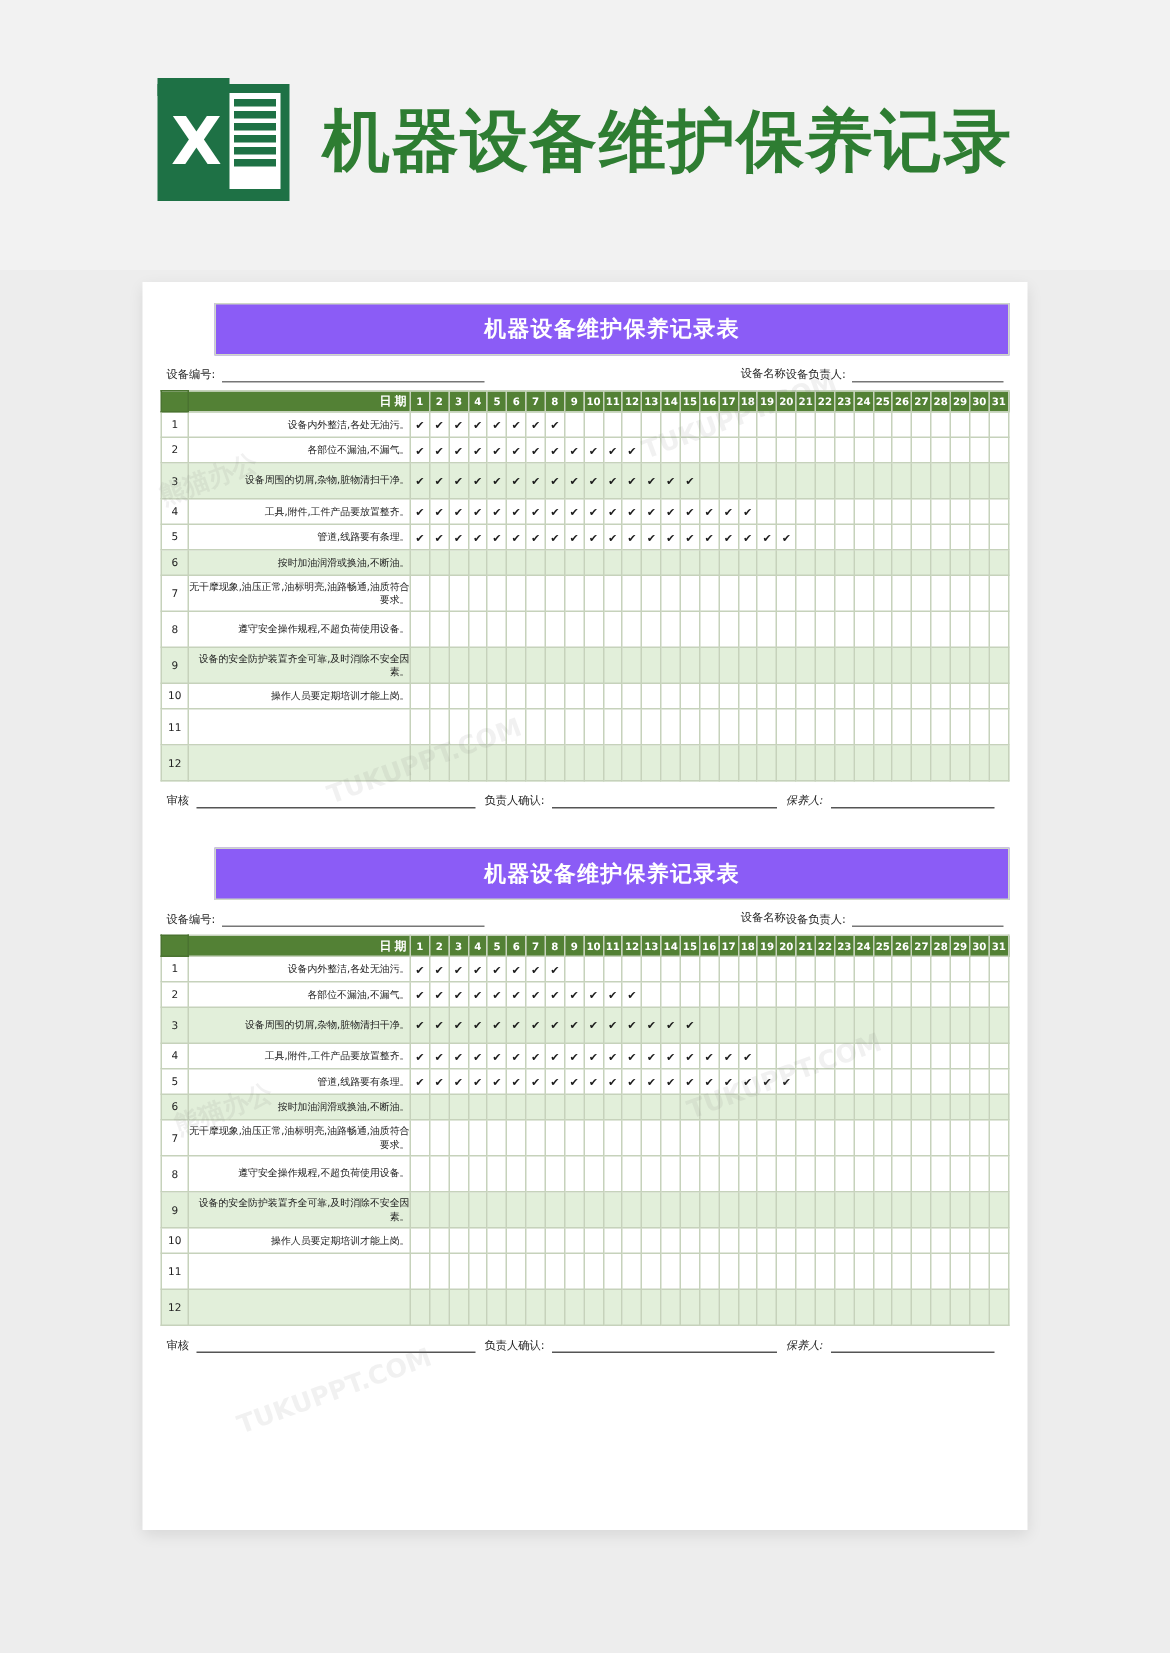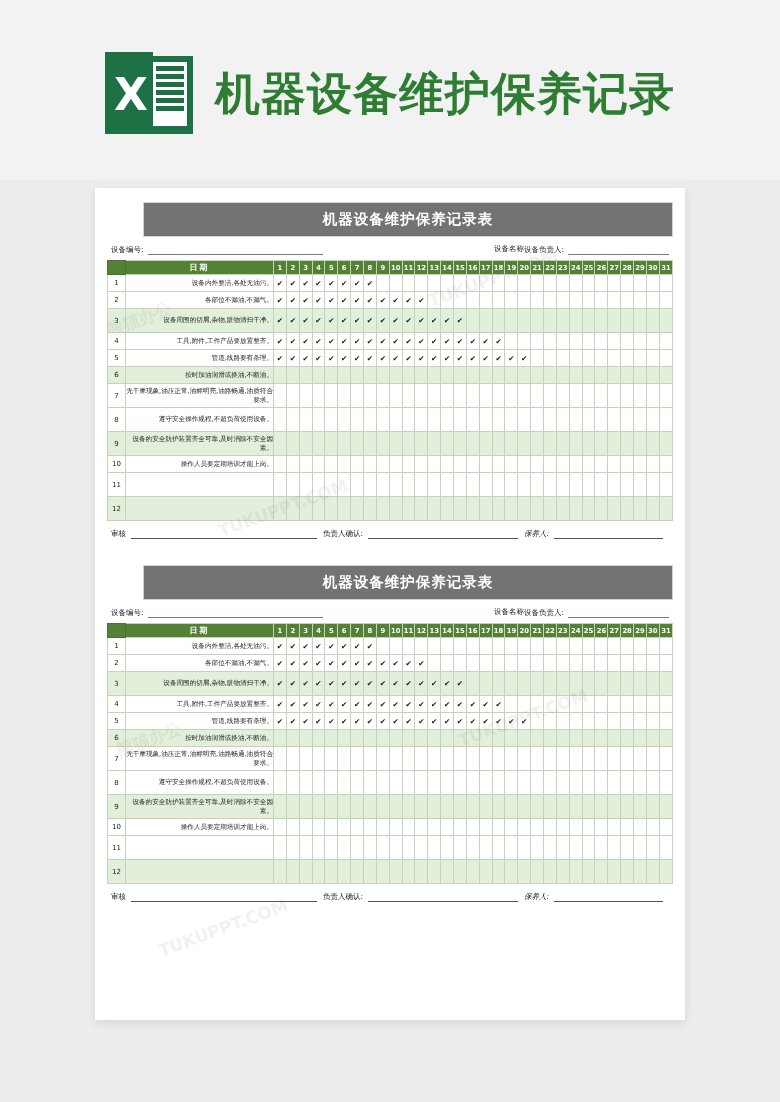--- a/index.html
+++ b/index.html
@@ -78,21 +78,21 @@
     background: #ffffff;
     box-shadow: 0 3px 10px rgba(0,0,0,0.10);
     padding: 14px 12px 0 12px;
   }
 
   .sheet-block { width: 100%; }
   .sheet-block + .sheet-block { margin-top: 22px; }
 
   
   .tbl-title {
-    background: #737373;
+    background: #8b5cf6;
     color: #ffffff;
     text-align: center;
     font-size: 14.5px;
     font-weight: bold;
     letter-spacing: 1px;
     padding: 7px 0 7px 0;
     border: 1px solid #cfd8c6;
     margin-left: 36px;
   }
 
@@ -129,21 +129,21 @@
   thead th {
     background: #538135;
     color: #fff;
     font-size: 6.8px;
     font-weight: bold;
     height: 14px;
     text-align: center;
     vertical-align: middle;
     border: 1px solid #4a7330;
   }
-  th.h-date { font-size: 8px; letter-spacing: 2px; }
+  th.h-date { font-size: 8px; letter-spacing: 2px; text-align: right; }
 
   td.idx {
     width: 18px;
     text-align: center;
     font-size: 7px;
     color: #222;
     vertical-align: middle;
   }
   td.task {
     font-size: 6.6px;

